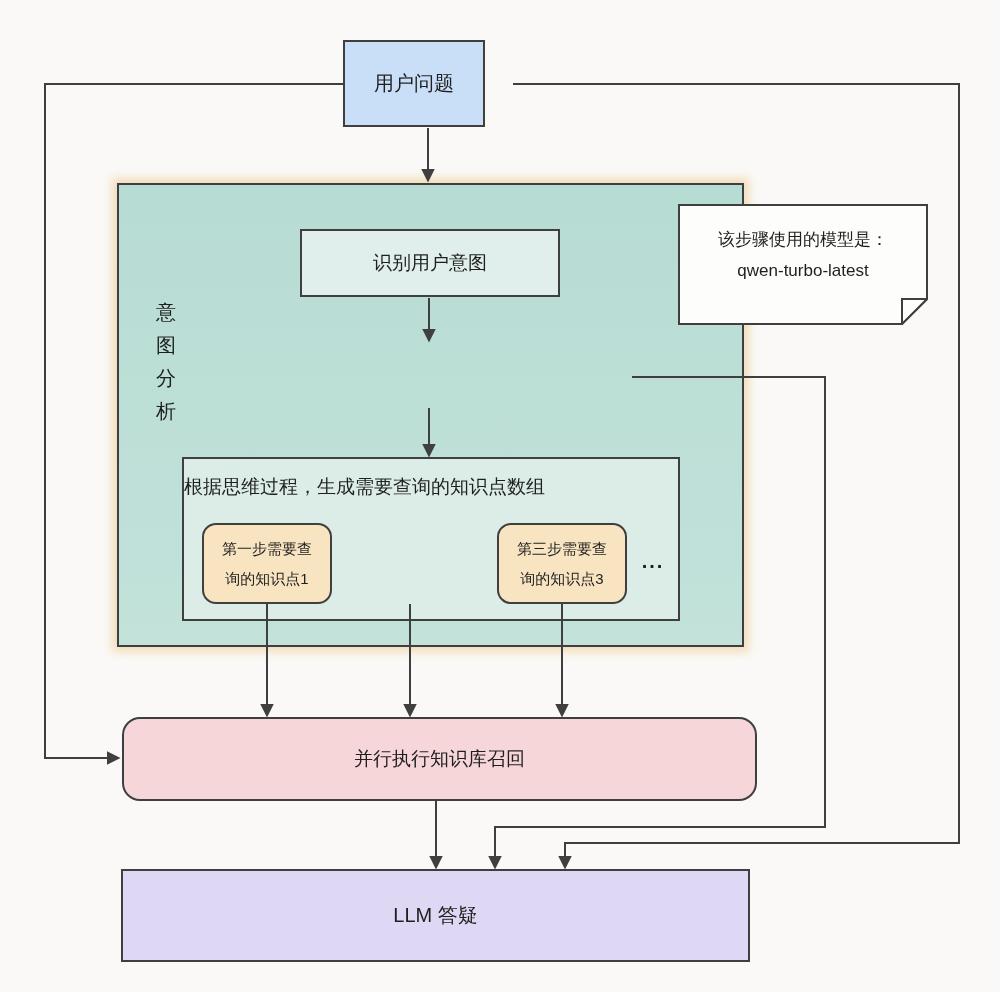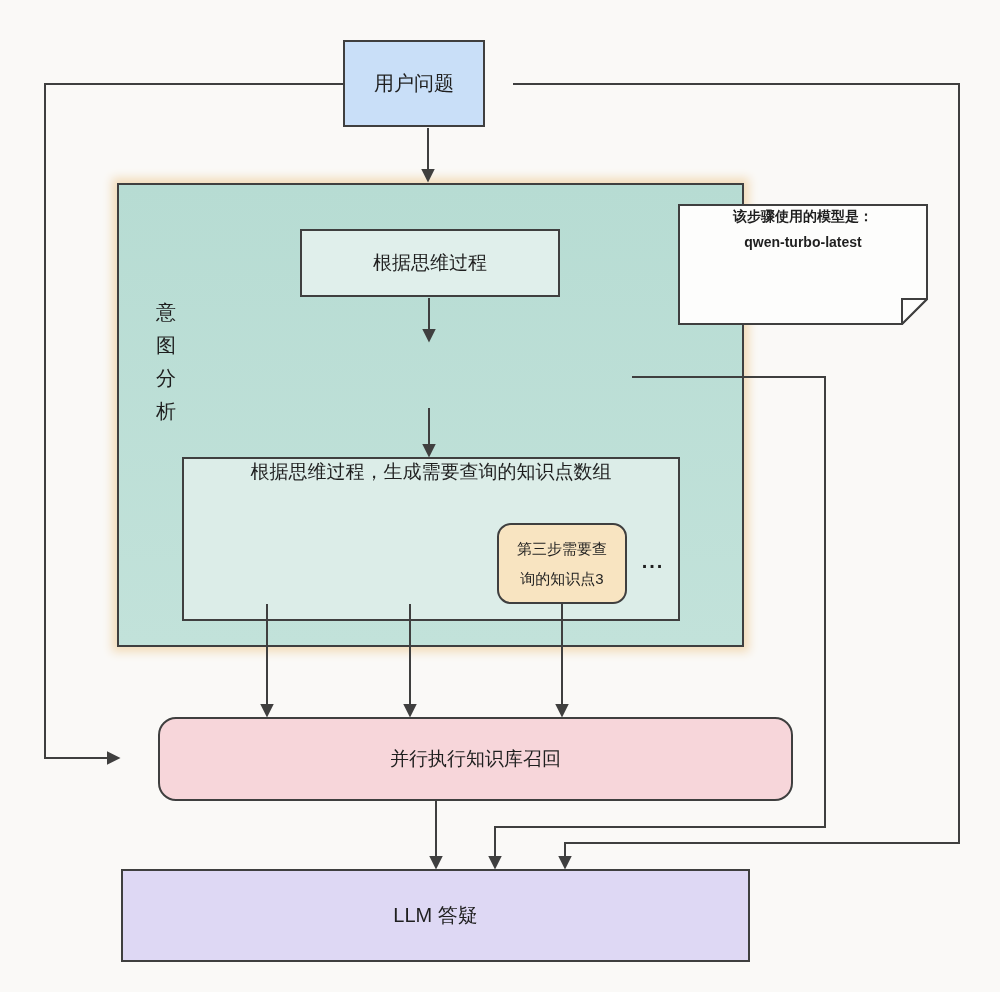--- a/index.html
+++ b/index.html
@@ -15,59 +15,61 @@
   .user-q{left:343px;top:40px;width:142px;height:87px;background:var(--blue);font-size:20px;}
   .group{left:117px;top:183px;width:627px;height:464px;
          background:linear-gradient(180deg,var(--teal) 0%,var(--teal2) 100%);
          box-shadow:0 0 9px 5px var(--glow);}
   .vlabel{position:absolute;left:154px;top:302px;width:24px;display:flex;flex-direction:column;
           gap:13px;align-items:center;font-size:20px;line-height:1;}
   .recognize{left:300px;top:229px;width:260px;height:68px;background:var(--mint);font-size:19px;}
   .thinking{left:227px;top:342px;width:405px;height:66px;background:var(--mint);font-size:19px;}
   .karray{left:182px;top:457px;width:498px;height:164px;background:var(--mint2);
           display:block;}
-  .karray-title{text-align:center;font-size:19px;}
+  .karray-title{margin-top:15px;text-align:left;font-size:19px;}
   .kitem{position:absolute;top:523px;width:130px;height:81px;background:var(--orange);
          border-radius:14px;font-size:15px;line-height:2.0;white-space:pre-line;}
   .kitem.k1{left:202px;} .kitem.k2{left:345px;} .kitem.k3{left:497px;}
   .ellipsis{position:absolute;left:633px;top:546px;width:40px;height:30px;border:0;
             background:transparent;font-size:20px;font-weight:600;letter-spacing:2px;}
   .recall{left:122px;top:717px;width:635px;height:84px;background:var(--pink);
-          border-radius:18px;font-size:19px;margin-left:36px;}
+          border-radius:18px;font-size:19px;}
   .llm{left:121px;top:869px;width:629px;height:93px;background:var(--purple);font-size:20px;}
   .note-wrap{position:absolute;left:678px;top:204px;width:250px;height:121px;border:0;background:transparent;}
   .note-shape{position:absolute;left:0;top:0;}
   .note-text{position:absolute;left:0;top:0;width:100%;height:100%;display:flex;
-             align-items:flex-start;justify-content:center;box-sizing:border-box;
-             font-size:14px;line-height:1.85;white-space:pre-line;text-align:center;font-weight:bold;}
+             align-items:flex-start;justify-content:center;padding-top:20px;box-sizing:border-box;
+             font-size:17px;line-height:1.85;white-space:pre-line;text-align:center;}
   .connectors{position:absolute;left:0;top:0;width:1000px;height:992px;pointer-events:none;}
   .connectors path{fill:none;stroke:var(--line);stroke-width:2;}
 </style>
 </head>
 <body>
 
 <div class="canvas">
 
   <div class="node group"></div>
   <div class="vlabel">
     <span>意</span>
     <span>图</span>
     <span>分</span>
     <span>析</span>
   </div>
 
   <div class="node user-q">用户问题</div>
 
-  <div class="node recognize">根据思维过程</div>
+  <div class="node recognize">识别用户意图</div>
 
 
   <div class="node karray">
     <div class="karray-title">根据思维过程，生成需要查询的知识点数组</div>
   </div>
 
+  <div class="node kitem k1">第一步需要查
+询的知识点1</div>
   <div class="node kitem k3">第三步需要查
 询的知识点3</div>
   <div class="node ellipsis">...</div>
 
   <div class="note-wrap">
     <svg class="note-shape" width="250" height="121" viewBox="0 0 250 121">
       <polygon points="1,1 249,1 249,95 224,120 1,120" fill="var(--note)" stroke="var(--border)" stroke-width="2"></polygon>
       <polygon points="224,120 224,95 249,95" fill="var(--note)" stroke="var(--border)" stroke-width="2"></polygon>
     </svg>
     <div class="note-text">该步骤使用的模型是：

